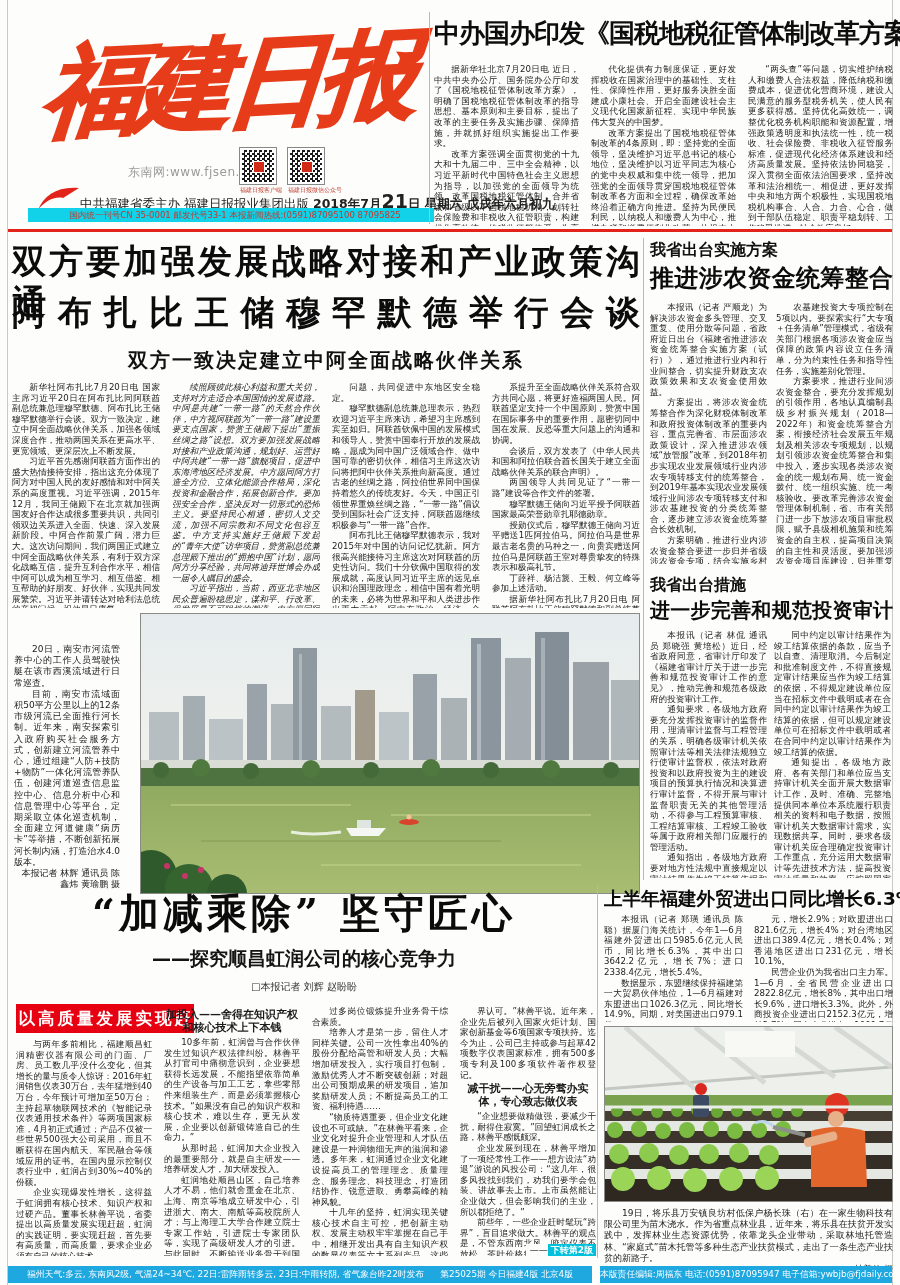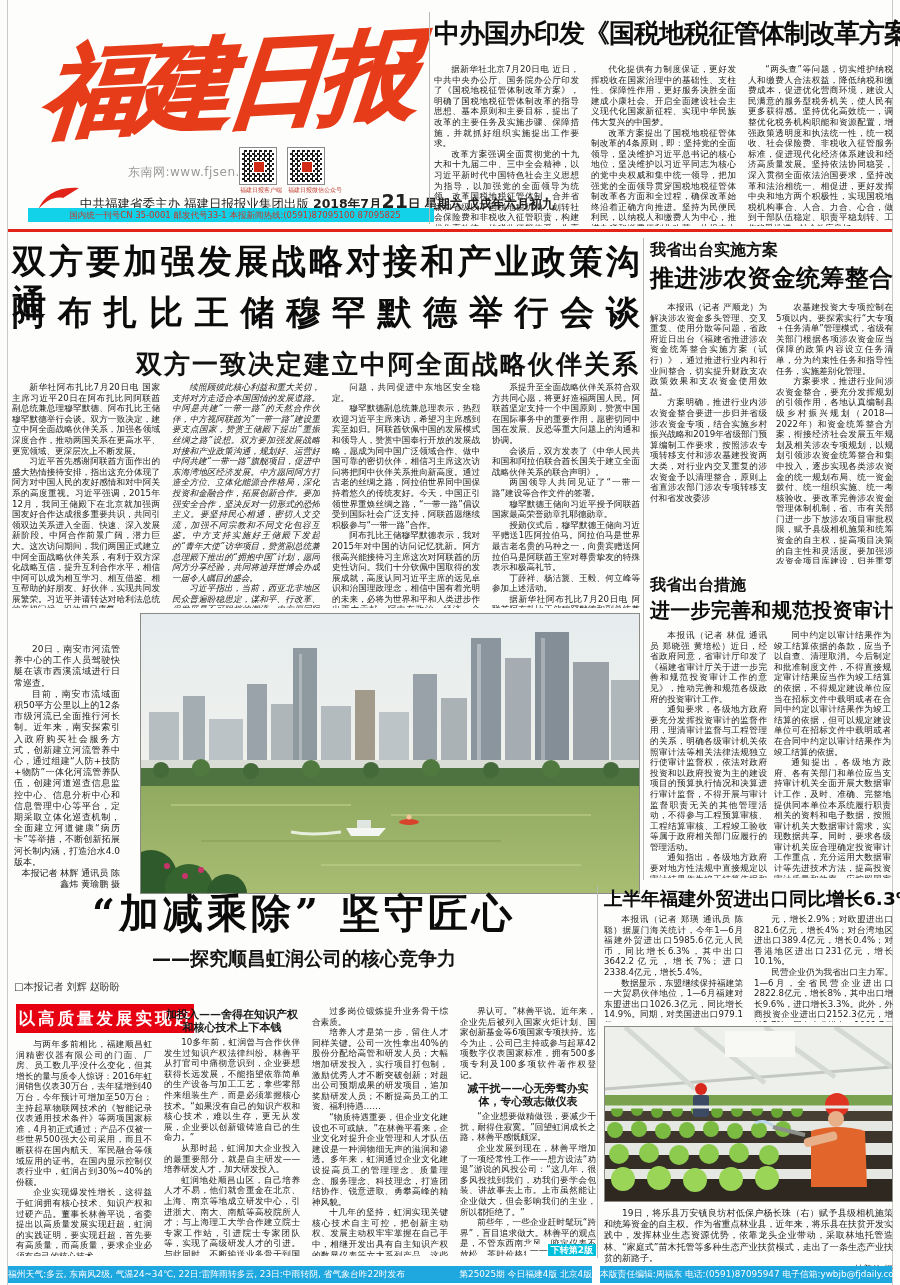--- a/index.html
+++ b/index.html
@@ -25,42 +25,42 @@
   
   .tr-head{left:434px;top:16px;width:460px;font-size:26px;font-weight:900;letter-spacing:-1px;
     white-space:nowrap;text-align:center;color:#0d0d0d;}
   .colrow{display:flex;}
   .col{font-size:8.6px;line-height:10.6px;text-align:justify;overflow:hidden;color:#1b1b1b;}
   .col p{margin:0;text-indent:2em;}
   .redrule{left:8px;top:229px;width:884px;height:3px;background:#e2231a;}
   .vline{width:1px;background:#b9b9b6;}
   
   .lead1,.lead2{left:12px;width:628px;font-size:34px;font-weight:900;color:#0c0c0c;text-align:justify;text-align-last:justify;line-height:1.2;}
-  .leadsub{left:12px;top:347px;width:628px;text-align:right;font-size:26px;font-weight:bold;letter-spacing:2px;color:#111;}
+  .leadsub{left:12px;top:347px;width:628px;text-align:center;font-size:20px;font-weight:bold;letter-spacing:2px;color:#111;}
   
   .kicker{font-size:16px;font-weight:bold;color:#101010;}
   .sideh1{font-size:24px;font-weight:900;text-align:justify;text-align-last:justify;color:#0c0c0c;}
   .sideh2{font-size:20px;font-weight:900;text-align:justify;text-align-last:justify;color:#0c0c0c;}
   
   .feat-h{left:0;top:0;width:580px;text-align:center;font-family:"DejaVu Serif","Liberation Serif",serif;
     font-size:40px;font-weight:bold;letter-spacing:4px;color:#0b0b0b;}
   .feat-sub{left:0;top:60px;width:580px;text-align:center;font-size:19px;font-weight:bold;color:#141414;}
-  .feat-by{left:0;top:94px;width:580px;text-align:left;font-size:10px;color:#333;}
+  .feat-by{left:0;top:94px;width:580px;text-align:center;font-size:10px;color:#333;}
   .banner{left:2px;top:118px;width:178px;height:29px;background:#e60012;color:#fff;font-size:16.5px;
     font-weight:bold;text-align:right;line-height:29px;letter-spacing:3px;}
   .colsub{font-weight:bold;text-indent:0 !important;text-align:center;font-size:11px;line-height:13px;margin:2px 0 3px 0 !important;}
   .turnline{position:absolute;right:0;bottom:0;background:#fdfdfb;padding-left:4px;font-size:9px;line-height:12px;}
   .turn-tag{display:inline-block;background:#00c0dc;color:#fff;padding:0 3px;font-weight:bold;}
   
   .trade-h{font-size:18.5px;font-weight:900;white-space:nowrap;color:#0c0c0c;}
   .photoframe{border:1px solid #8a8a86;box-sizing:border-box;}
   .credit{text-align:right;text-indent:0 !important;}
   
   .fbar{height:17px;background:#1fa7e0;color:#fff;font-size:8.8px;line-height:17px;white-space:nowrap;}
-  .fbar .inner{padding:0 0;display:flex;justify-content:space-between;}
+  .fbar .inner{padding:0 19px;display:flex;justify-content:space-between;}
   .capcol{font-size:9px;line-height:11.2px;text-align:justify;color:#1b1b1b;}
   .capcol p{margin:0;text-indent:2em;}
 </style>
 </head>
 <body>
 
 <div class="page">
   <div class="edge" style="left:7px"></div>
   <div class="edge" style="left:892px"></div>
 
@@ -215,20 +215,21 @@
     </svg>
   </div>
 
   <div class="abs vline" style="left:643px;top:238px;height:642px;"></div>
 
   <div class="abs kicker" style="left:650px;top:240px;">我省出台实施方案</div>
   <div class="abs sideh1" style="left:650px;top:262px;width:243px;">推进涉农资金统筹整合</div>
   <div class="abs colrow" style="left:650px;top:302px;width:243px;gap:9px;">
     <div class="col" style="width:117px;height:262px;">
         <p>本报讯（记者 严顺龙）为解决涉农资金多头管理、交叉重复、使用分散等问题，省政府近日出台《福建省推进涉农资金统筹整合实施方案（试行）》，通过推进行业内和行业间整合，切实提升财政支农政策效果和支农资金使用效益。</p>
+        <p>方案提出，将涉农资金统筹整合作为深化财税体制改革和政府投资体制改革的重要内容，重点完善省、市层面涉农政策设计，深入推进涉农领域“放管服”改革，到2018年初步实现农业发展领域行业内涉农专项转移支付的统筹整合，到2019年基本实现农业发展领域行业间涉农专项转移支付和涉农基建投资的分类统筹整合，逐步建立涉农资金统筹整合长效机制。</p>
         <p>方案明确，推进行业内涉农资金整合要进一步归并省级涉农资金专项，结合实施乡村振兴战略和2019年省级部门预算编制工作要求，按照涉农专项转移支付和涉农基建投资两大类，对行业内交叉重复的涉农资金予以清理整合，原则上省直涉农部门涉农专项转移支付和省发改委涉</p>
       </div>
     <div class="col" style="width:117px;height:262px;">
         <p>农基建投资大专项控制在5项以内。要探索实行“大专项＋任务清单”管理模式，省级有关部门根据各项涉农资金应当保障的政策内容设立任务清单，分为约束性任务和指导性任务，实施差别化管理。</p>
         <p>方案要求，推进行业间涉农资金整合，要充分发挥规划的引领作用，各地认真编制县级乡村振兴规划（2018—2022年）和资金统筹整合方案，衔接经济社会发展五年规划及相关涉农专项规划，以规划引领涉农资金统筹整合和集中投入，逐步实现各类涉农资金的统一规划布局、统一资金拨付、统一组织实施、统一考核验收。要改革完善涉农资金管理体制机制，省、市有关部门进一步下放涉农项目审批权限，赋予县级相机施策和统筹资金的自主权，提高项目决策的自主性和灵活度。要加强涉农资金项目库建设，归并重复设置的涉农项目。要加强涉农资金监管，防止借统筹整合名义挪用涉农资金。从2018年起取消财政扶贫资金整合试点，一并纳入全省涉农资金统筹整合范围。</p>
       </div>
   </div>
 
   <div class="abs kicker" style="left:650px;top:575px;">我省出台措施</div>
   <div class="abs sideh2" style="left:650px;top:597px;width:243px;">进一步完善和规范投资审计</div>
@@ -360,21 +361,21 @@
         <circle cx="231" cy="92" r="8" fill="#e8b089"></circle>
         <path d="M206 104 Q232 96 260 104 L262 160 L206 160 Z" fill="#e2652c"></path>
         <rect x="198" y="112" width="34" height="9" rx="4" fill="#e8b089" transform="rotate(-14 198 112)"></rect>
         <line x1="168" y1="100" x2="200" y2="108" stroke="#8c8f8a" stroke-width="4"></line>
         <path d="M150 96 Q160 92 168 99" stroke="#bcd8ea" stroke-width="3" fill="none"></path>
       </g>
       <line x1="0" y1="80" x2="287" y2="80" stroke="#e9ebe6" stroke-width="3"></line>
     </svg>
   </div>
   <div class="abs capcol" style="left:604px;top:1208px;width:289px;height:52px;">
-    <p>19日，将乐县万安镇良坊村低保户杨长珠（右）赋予县级相机施策和统筹资金的自主权。作为省重点林业县，近年来，将乐县在扶贫开发实践中，发挥林业生态资源优势，依靠龙头企业带动，采取林地托管造林、“家庭式”苗木托管等多种生态产业扶贫模式，走出了一条生态产业扶贫的新路子。</p>
+    <p>19日，将乐县万安镇良坊村低保户杨长珠（右）在一家生物科技有限公司里为苗木浇水。作为省重点林业县，近年来，将乐县在扶贫开发实践中，发挥林业生态资源优势，依靠龙头企业带动，采取林地托管造林、“家庭式”苗木托管等多种生态产业扶贫模式，走出了一条生态产业扶贫的新路子。</p>
     <p class="credit">林善传 摄</p>
   </div>
 
   <div class="abs fbar" style="left:8px;top:1266px;width:584px;">
     <div class="inner">
       <span>福州天气:多云, 东南风2级, 气温24~34℃, 22日:雷阵雨转多云, 23日:中雨转阴, 省气象台昨22时发布</span>
       <span>第25025期  今日福建4版  北京4版</span>
     </div>
   </div>
   <div class="abs fbar" style="left:600px;top:1266px;width:292px;text-align:center;">

